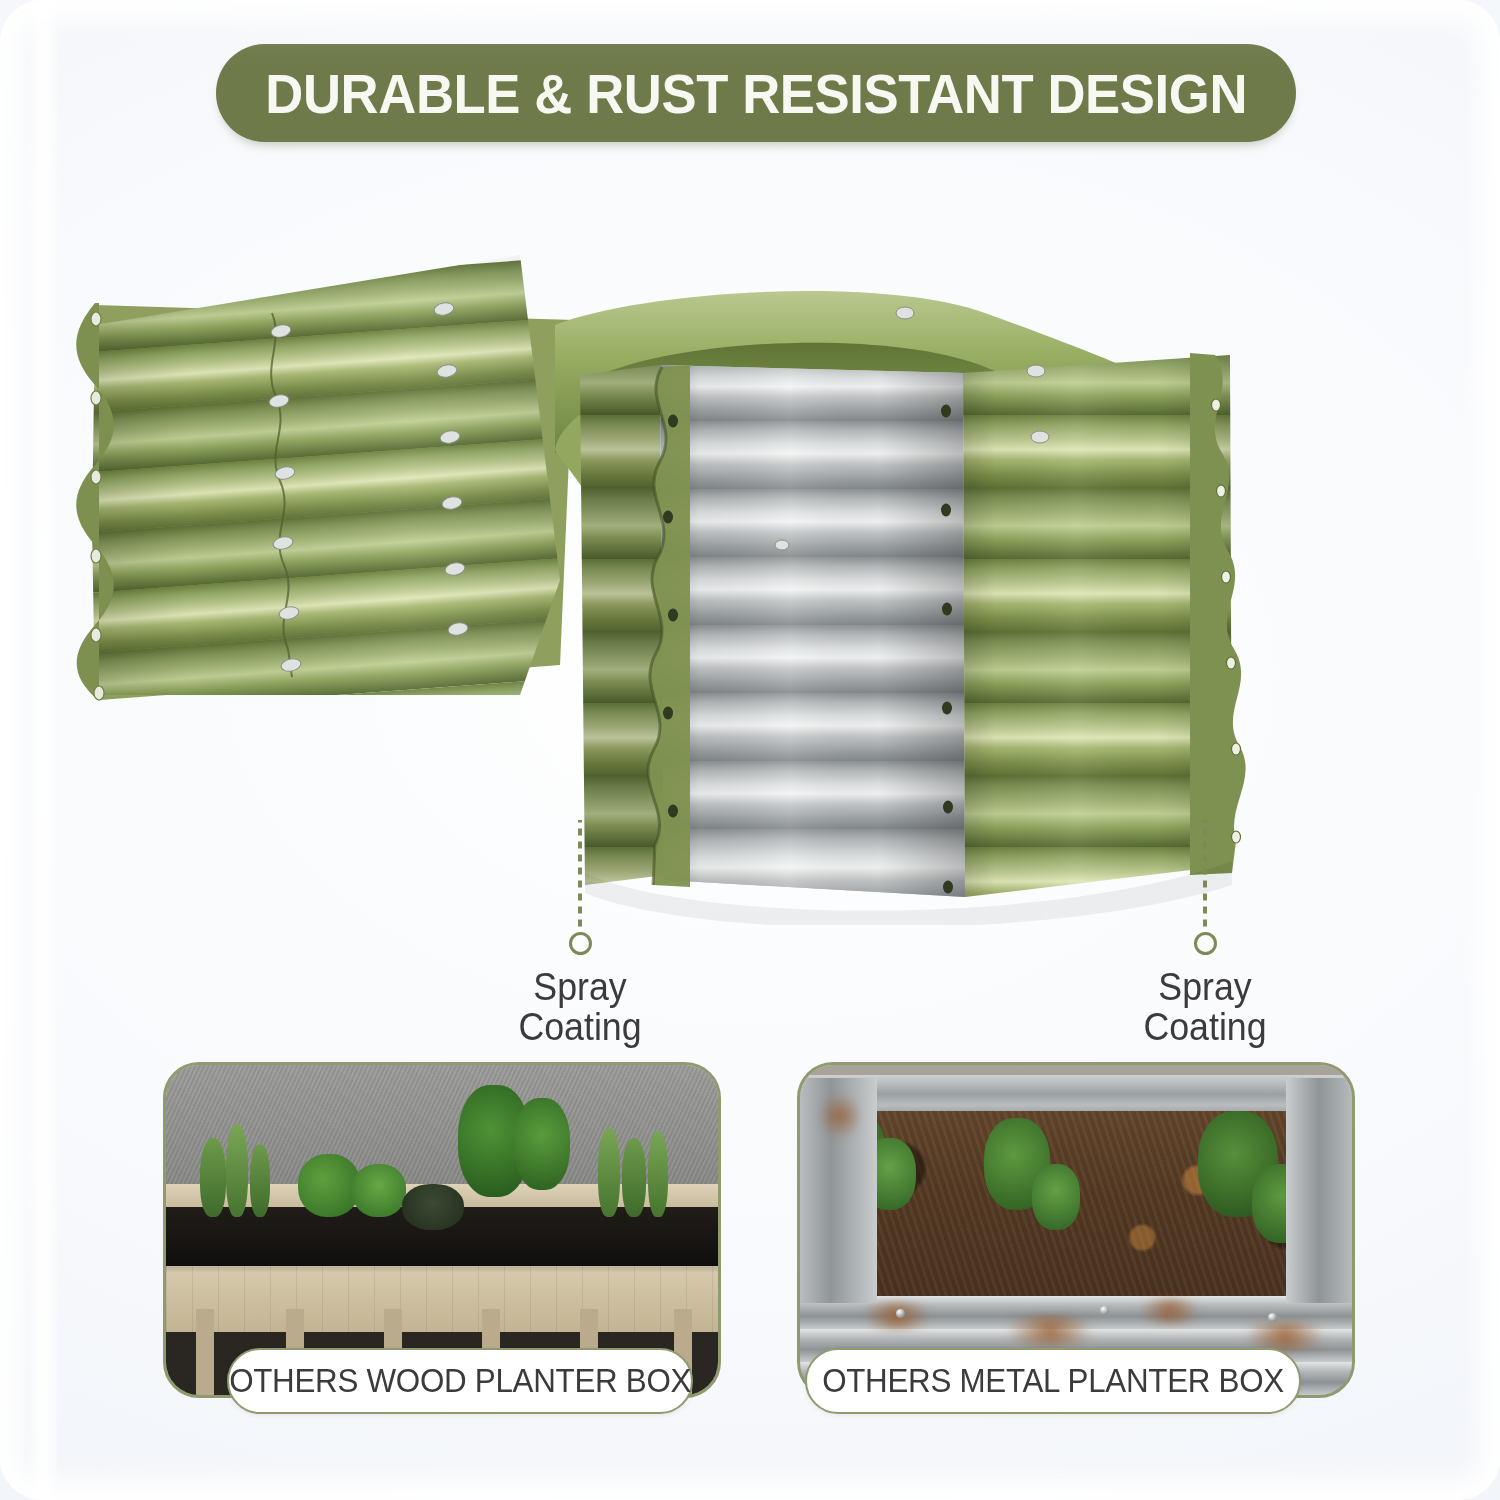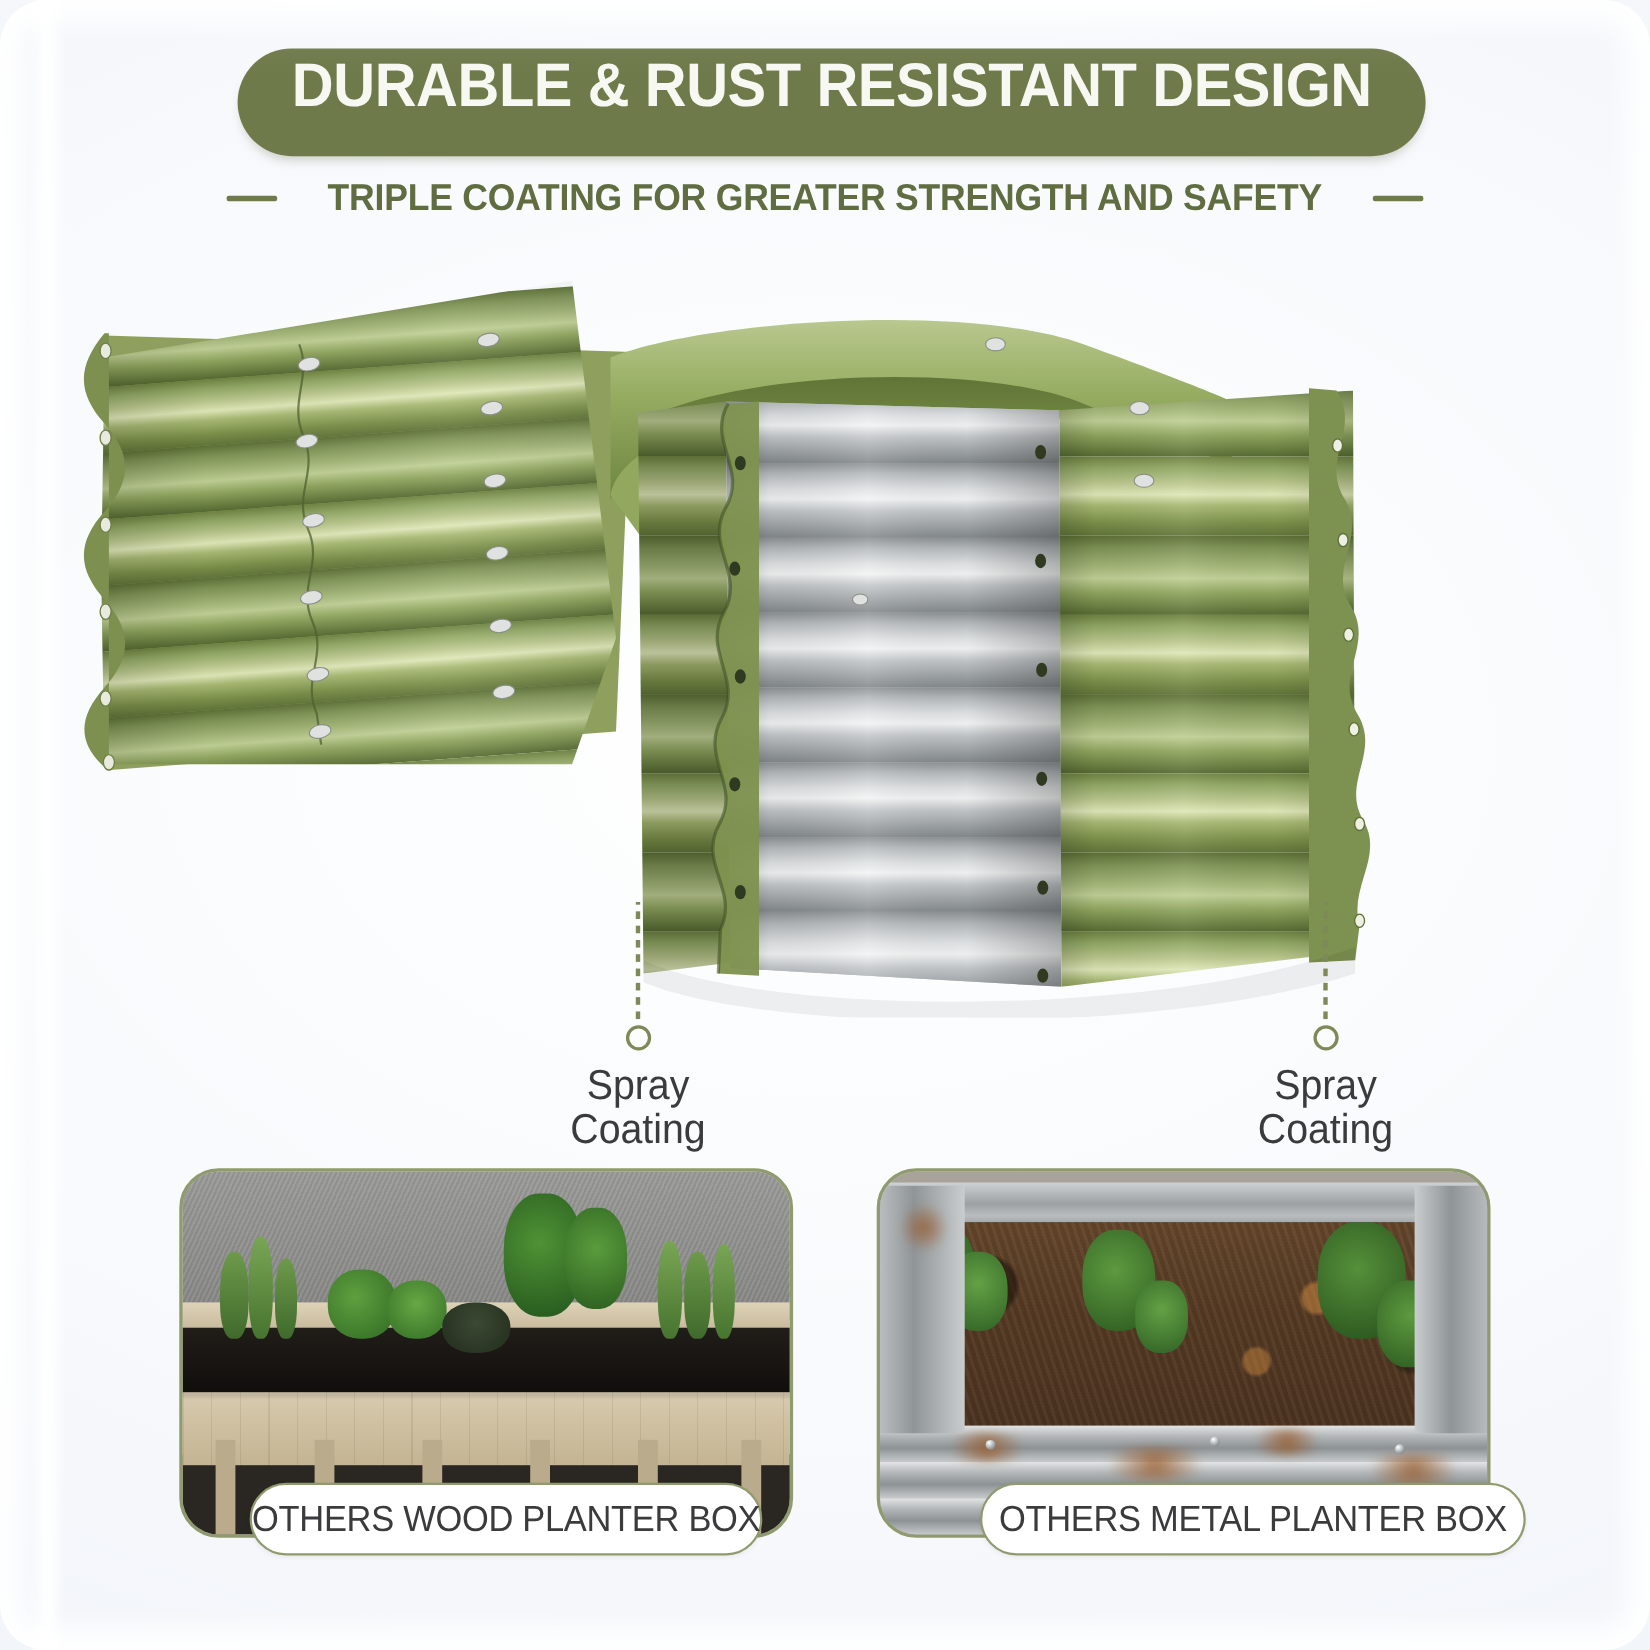--- a/index.html
+++ b/index.html
@@ -28,21 +28,21 @@
     position:absolute;left:26px;top:0;width:34px;height:1500px;
     background:linear-gradient(90deg, rgba(255,255,255,0) 0%, #ffffff 40%, #ffffff 60%, rgba(255,255,255,0) 100%);
     z-index:2;opacity:.9;
   }
 
   
   .banner{
     position:absolute;left:216px;top:44px;width:1080px;height:98px;
     background:#6e7a4a;
     border-radius:50px 50px 50px 50px / 50px 50px 50px 50px;
-    display:flex;align-items:flex-start;justify-content:center;
+    display:flex;align-items:center;justify-content:center;
     box-shadow:0 7px 10px -4px rgba(120,130,100,.38);
     z-index:6;
   }
   .banner-title{
     color:#f7f8f2;
     font-size:56px;
     font-weight:bold;
     letter-spacing:-0.4px;
     transform:scaleX(0.94);
     white-space:nowrap;
@@ -99,21 +99,21 @@
   .panel.right{left:797px;}
   .panel-photo{position:absolute;inset:0;}
   .panel-badge{
     position:absolute;top:286px;height:62px;
     background:#ffffff;border:2.5px solid #8f9a6e;border-radius:34px;
     display:flex;align-items:center;justify-content:center;
     padding:0 26px;
     box-shadow:0 2px 5px rgba(0,0,0,.06);
   }
   .panel-badge.left{left:227px;width:410px;}
-  .panel-badge.right{left:891px;width:440px;}
+  .panel-badge.right{left:805px;width:440px;}
   .badge-text{
     color:#3b3b3d;font-size:33px;letter-spacing:-0.3px;
     transform:scaleX(0.95);white-space:nowrap;
   }
 
   
   .wood-sky{position:absolute;left:0;top:0;width:100%;height:41%;
     background:linear-gradient(180deg,#9a9a98 0%,#8e8e8c 60%,#868684 100%);}
   .wood-sky:after{content:"";position:absolute;inset:0;
     background:repeating-linear-gradient(115deg, rgba(255,255,255,.055) 0 2px, rgba(0,0,0,.05) 2px 4px);}
@@ -156,25 +156,20 @@
 <body>
 
 <div id="page">
 
   <div class="left-glow"></div>
 
   <div class="banner">
     <span class="banner-title">DURABLE &amp; RUST RESISTANT DESIGN</span>
   </div>
 
-  <div class="subtitle-row">
-    <span class="dash"></span>
-    <span class="subtitle">TRIPLE COATING FOR GREATER STRENGTH AND SAFETY</span>
-    <span class="dash"></span>
-  </div>
 
   <div class="hero">
     <svg width="1500" height="700" viewBox="0 0 1500 700">
       <defs>
 
         <linearGradient id="ridgeG" x1="0" y1="0" x2="0" y2="1">
           <stop offset="0%" stop-color="#6f8342"></stop>
           <stop offset="14%" stop-color="#90a764"></stop>
           <stop offset="34%" stop-color="#bcc98f"></stop>
           <stop offset="48%" stop-color="#dfe7b8"></stop>

